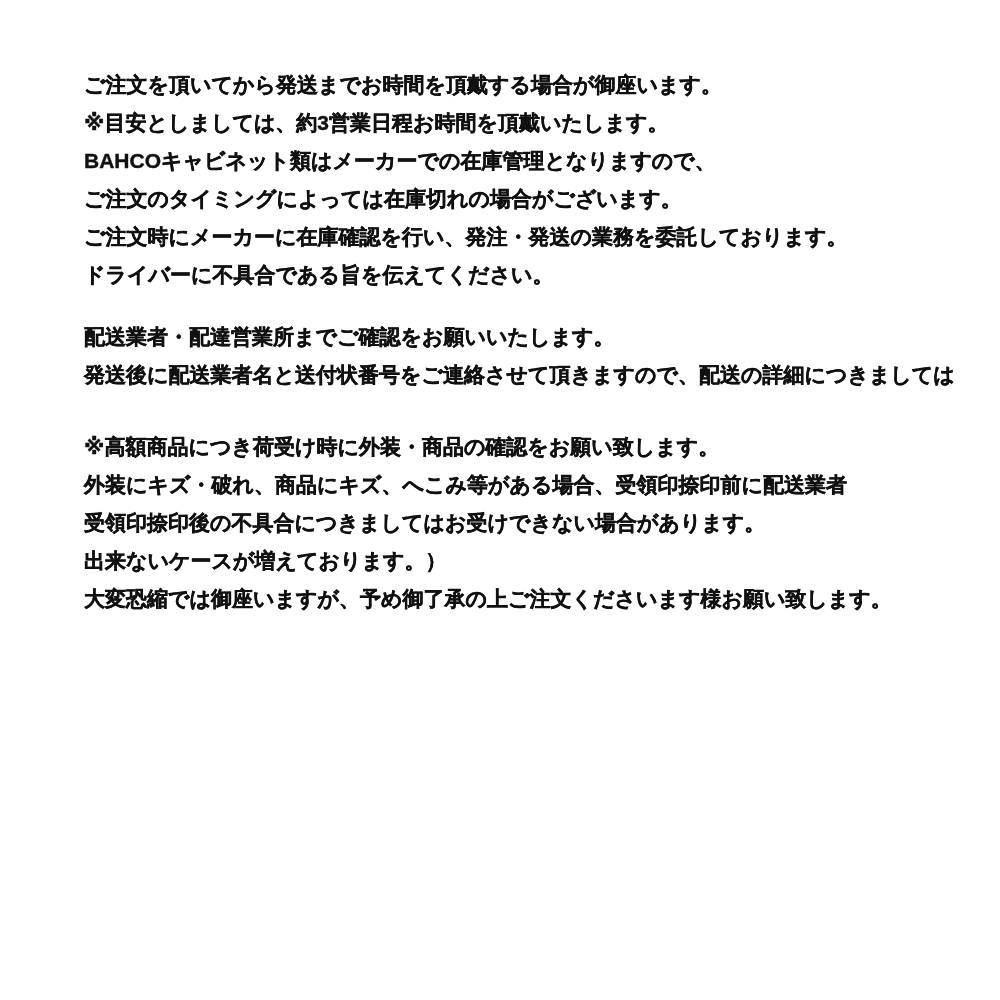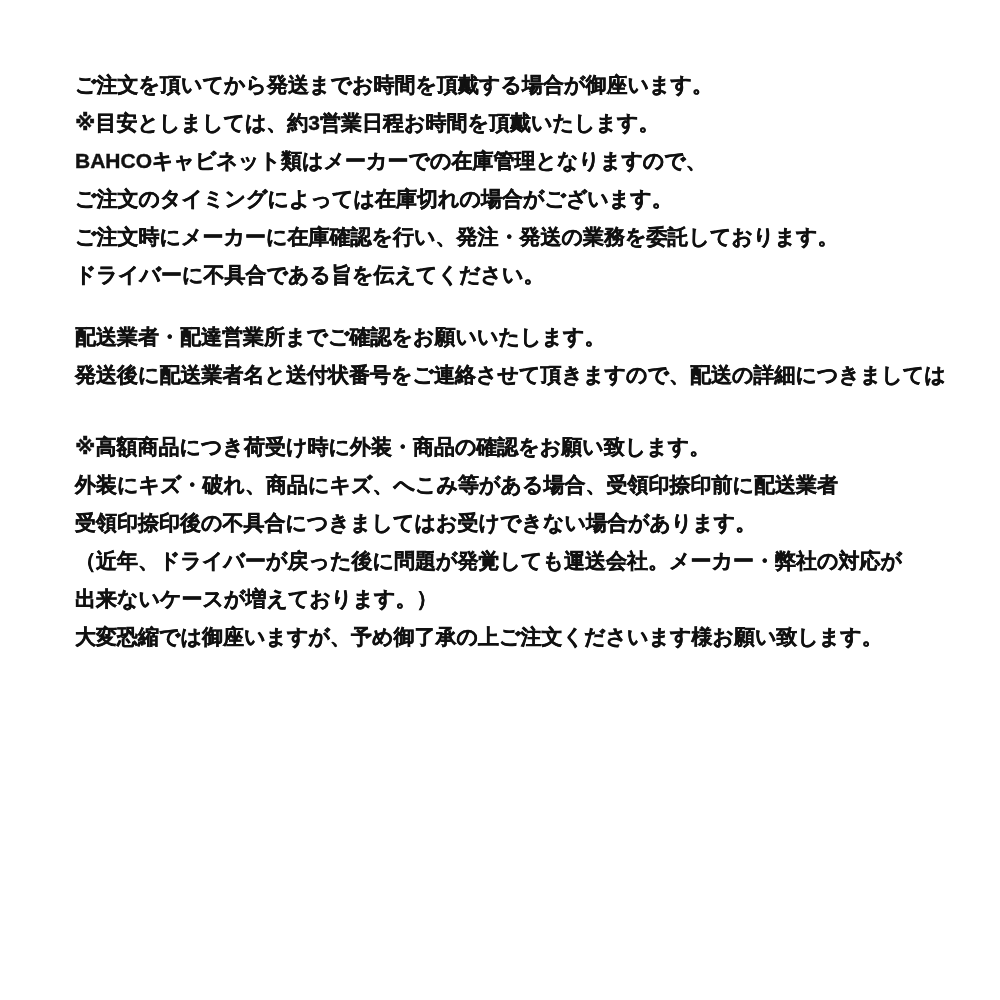--- a/index.html
+++ b/index.html
@@ -10,21 +10,21 @@
   .page {
     position: relative;
     width: 1000px;
     height: 1000px;
     background: #ffffff;
     overflow: hidden;
     font-family: "Liberation Sans", "DejaVu Sans", sans-serif;
   }
   .notice {
     position: absolute;
-    left: 75px;
+    left: 84px;
     top: 66px;
     width: 880px;
     color: #111111;
     font-weight: bold;
     font-size: 21px;
     line-height: 38px;
     -webkit-text-stroke: 0.4px #111111;
   }
   .para { margin: 0; }
   .para + .para-gap-sm { margin-top: 24px; }
@@ -51,21 +51,20 @@
 
     <div class="para para-gap-sm">
       <div class="line">配送業者・配達営業所までご確認をお願いいたします。</div>
       <div class="line">発送後に配送業者名と送付状番号をご連絡させて頂きますので、配送の詳細につきましては</div>
     </div>
 
     <div class="para para-gap-md">
       <div class="line">※高額商品につき荷受け時に外装・商品の確認をお願い致します。</div>
       <div class="line">外装にキズ・破れ、商品にキズ、へこみ等がある場合、受領印捺印前に配送業者</div>
       <div class="line">受領印捺印後の不具合につきましてはお受けできない場合があります。</div>
-      <div class="line">（近年、ドライバーが戻った後に問題が発覚しても運送会社。メーカー・弊社の対応が</div>
       <div class="line">出来ないケースが増えております。）</div>
     </div>
 
     <div class="para para-gap-lg">
       <div class="line">大変恐縮では御座いますが、予め御了承の上ご注文くださいます様お願い致します。</div>
     </div>
 
   </div>
 </div>
 

